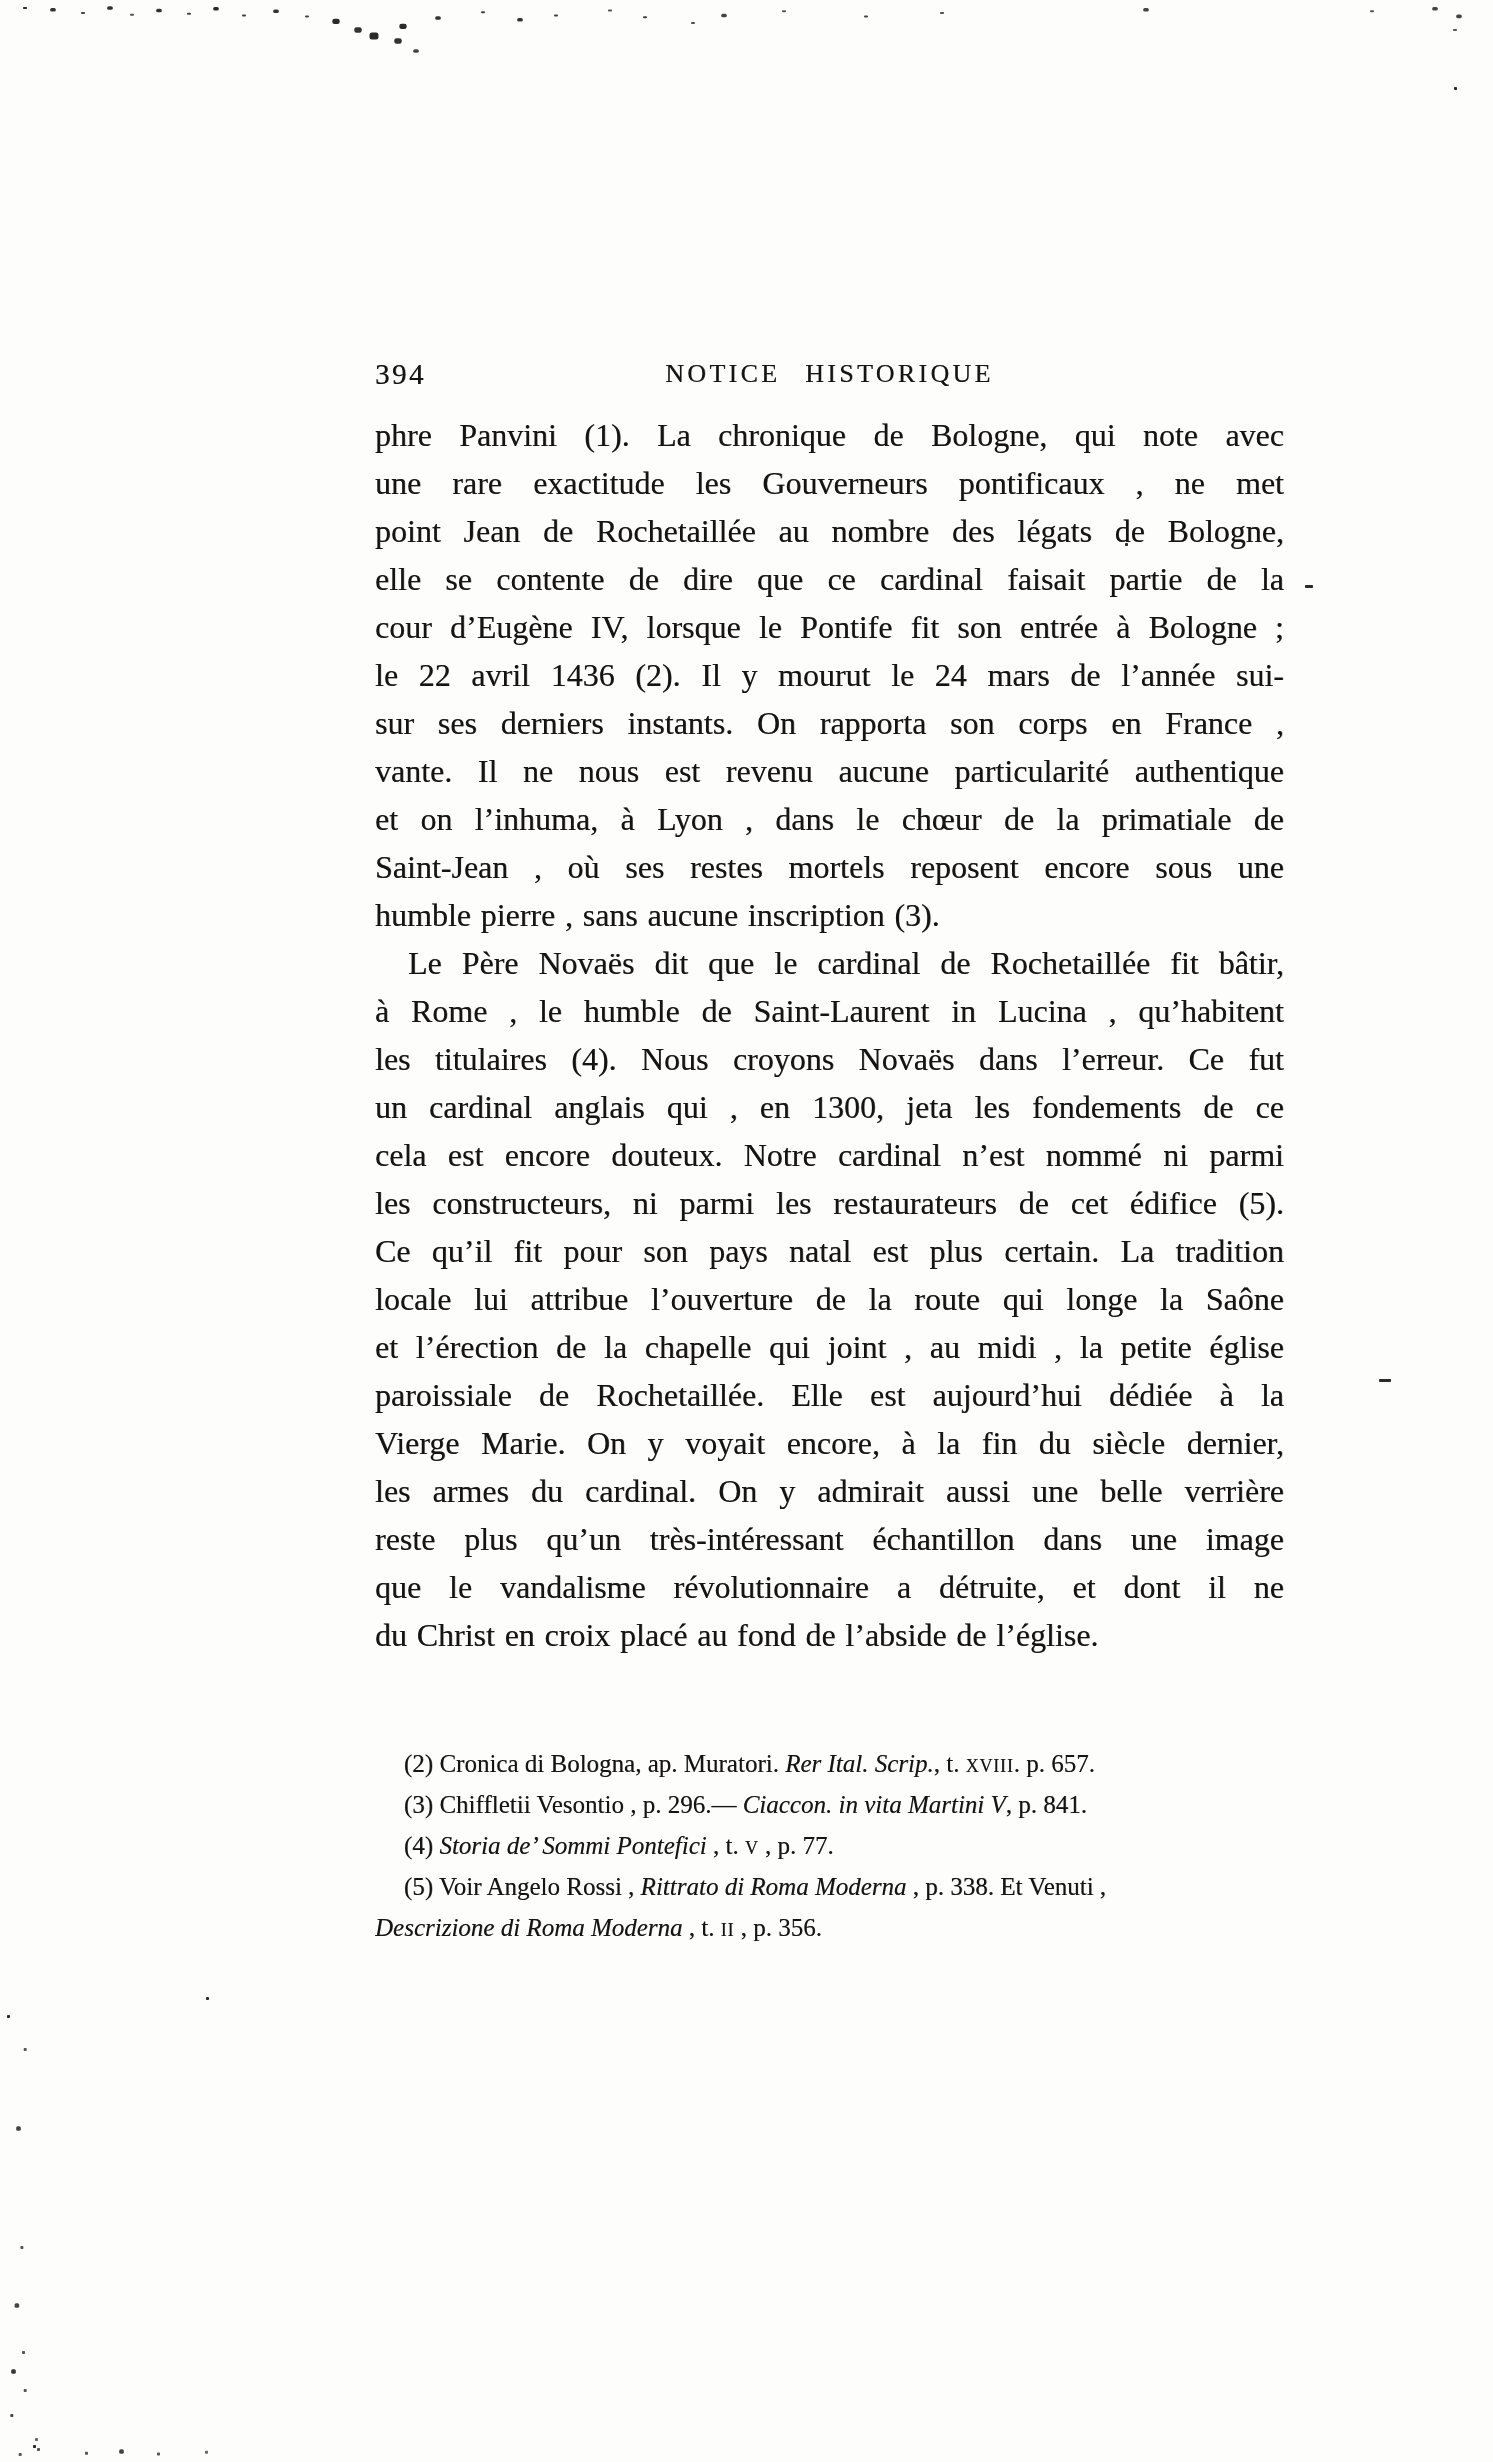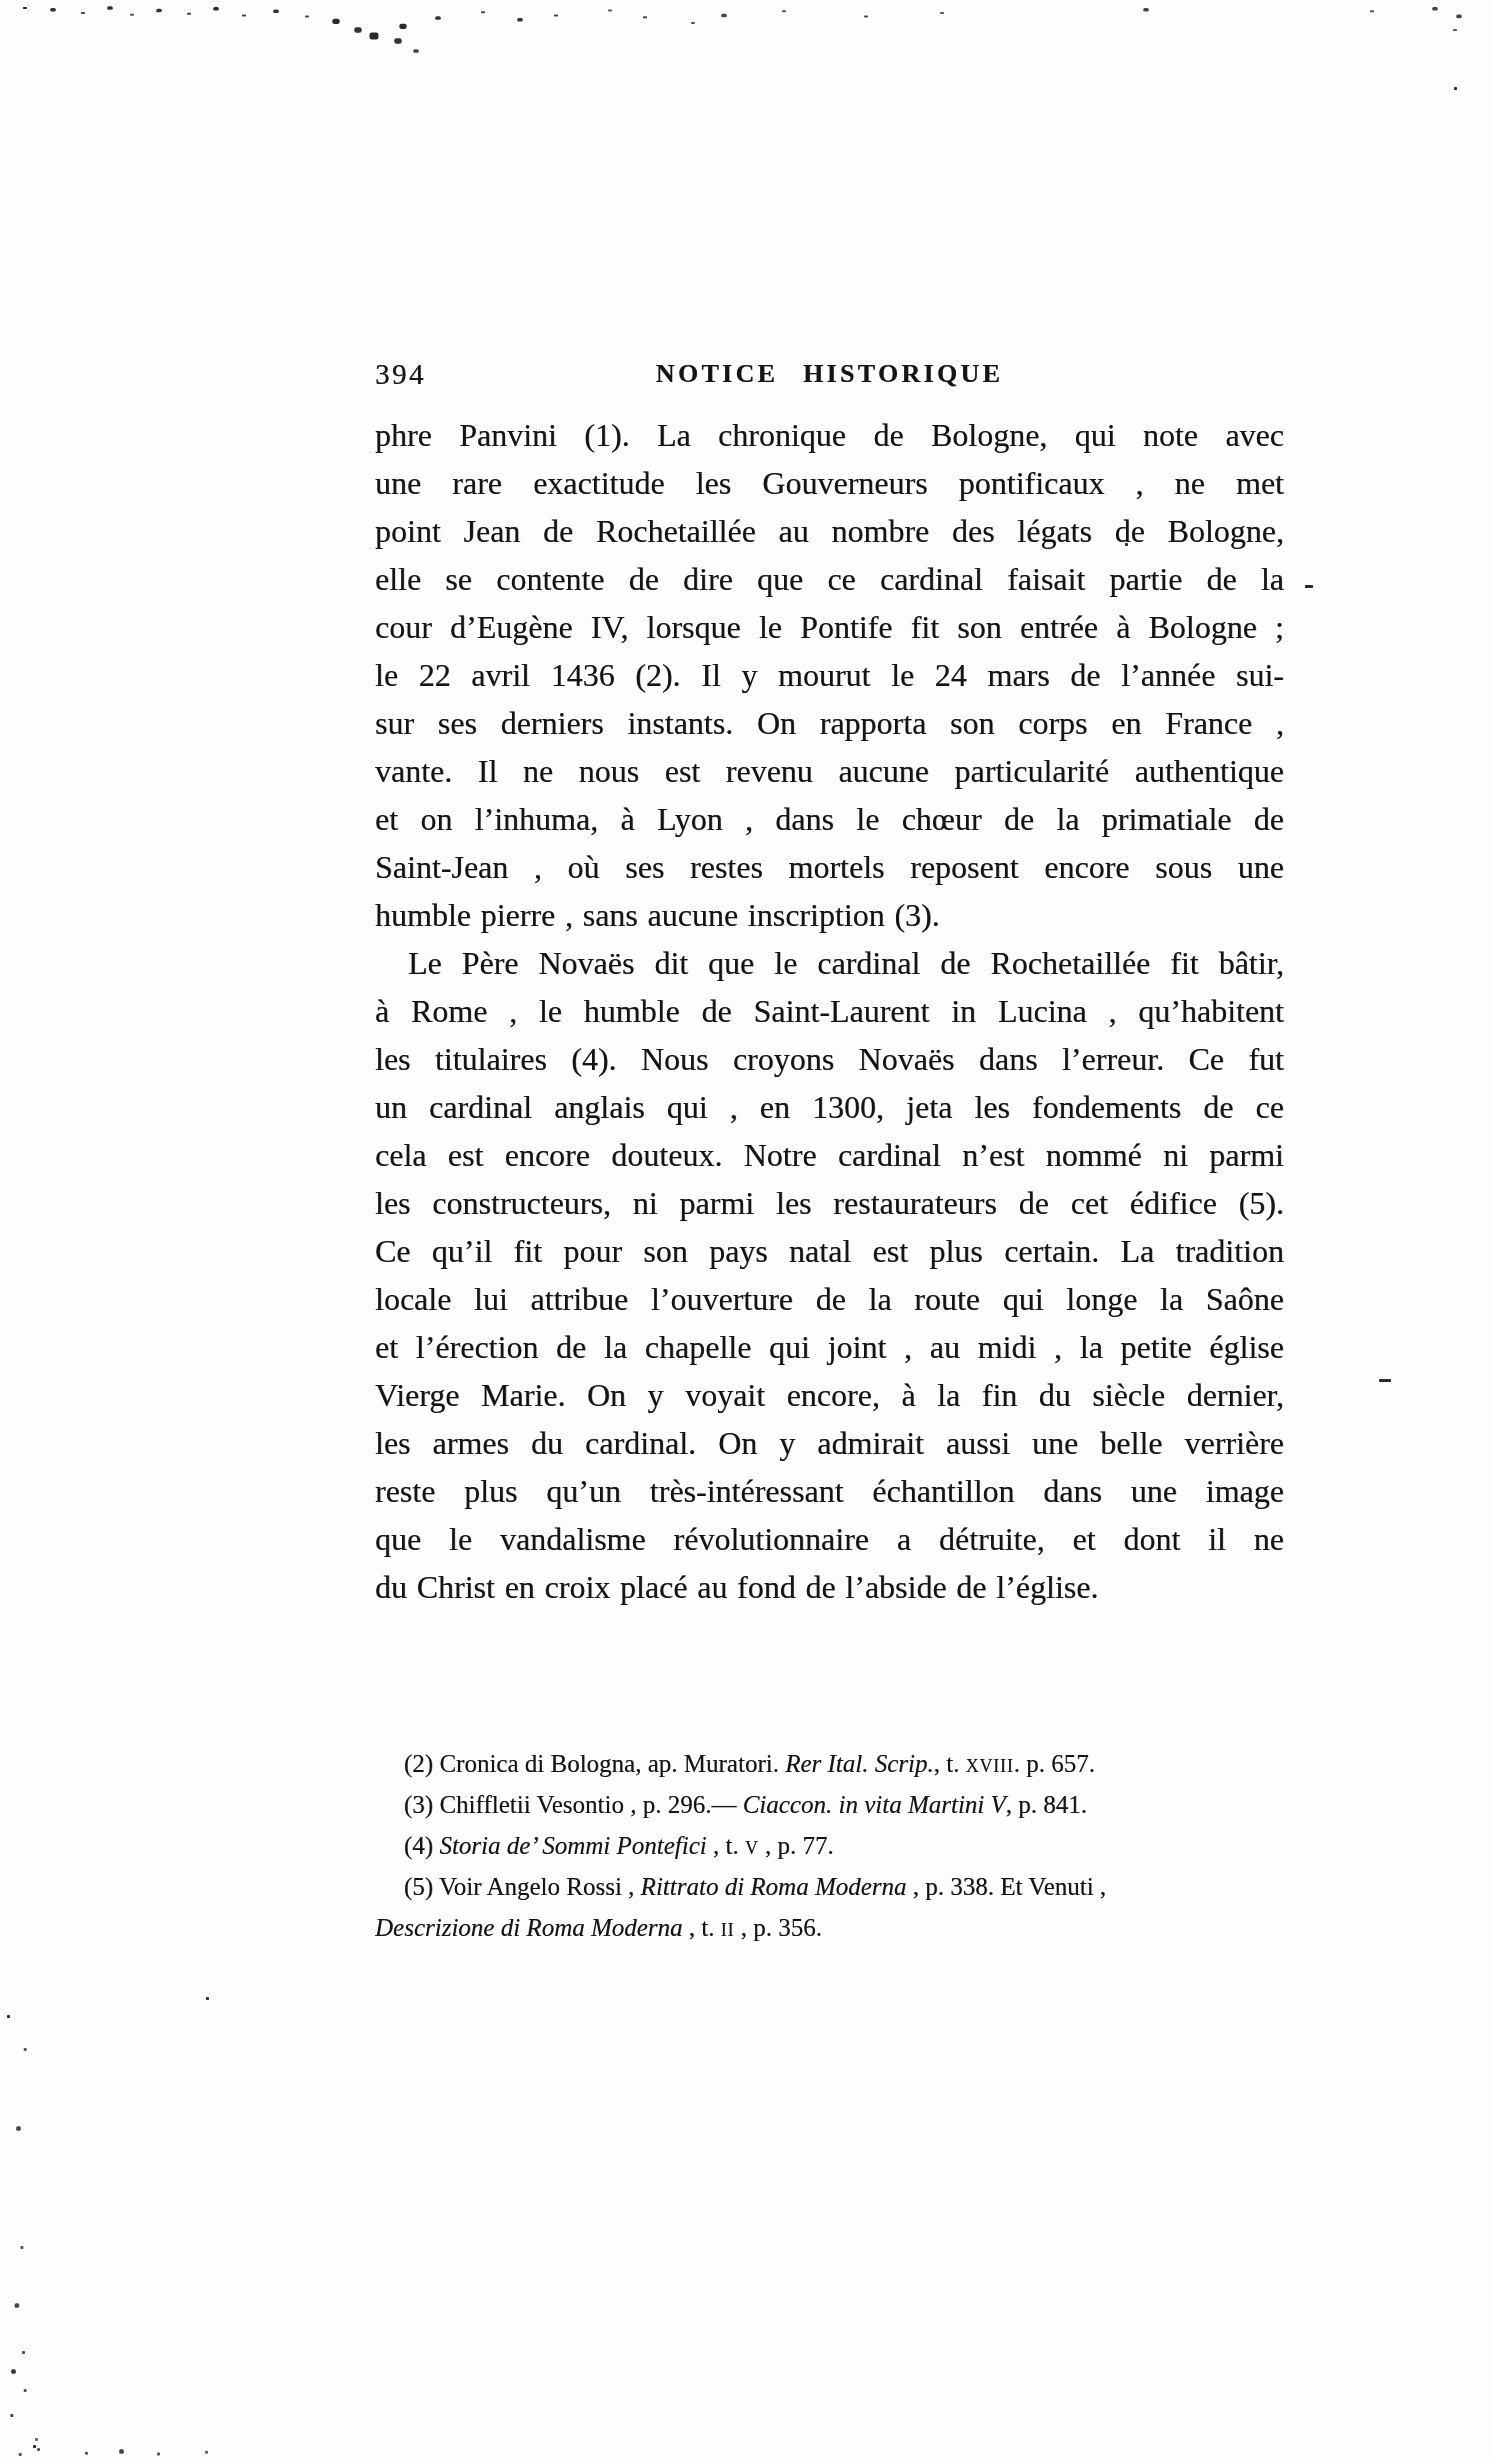--- a/index.html
+++ b/index.html
@@ -29,21 +29,21 @@
     letter-spacing: 2.5px;
     text-shadow: 0.4px 0.3px 0 rgba(20,20,19,0.6);
   }
   .runtitle {
     position: absolute;
     left: 0;
     right: 0;
     top: 3.3px;
     text-align: center;
     font-size: 26px;
-    font-weight: bold;
+    font-weight: normal;
     letter-spacing: 3.3px;
     word-spacing: 15px;
     text-shadow: 0.4px 0.3px 0 rgba(20,20,19,0.55);
   }
 
   
   .bodytext {
     position: absolute;
     left: 375px;
     top: 411px;
@@ -136,20 +136,21 @@
       <div class="line para-last">humble pierre , sans aucune inscription (3).</div>
       <div class="line indent">Le Père Novaës dit que le cardinal de Rochetaillée fit bâtir,</div>
       <div class="line">à Rome , le humble de Saint-Laurent in Lucina , qu’habitent</div>
       <div class="line">les titulaires (4). Nous croyons Novaës dans l’erreur. Ce fut</div>
       <div class="line">un cardinal anglais qui , en 1300, jeta les fondements de ce</div>
       <div class="line">cela est encore douteux. Notre cardinal n’est nommé ni parmi</div>
       <div class="line">les constructeurs, ni parmi les restaurateurs de cet édifice (5).</div>
       <div class="line">Ce qu’il fit pour son pays natal est plus certain. La tradition</div>
       <div class="line">locale lui attribue l’ouverture de la route qui longe la Saône</div>
       <div class="line">et l’érection de la chapelle qui joint , au midi , la petite église</div>
+      <div class="line">paroissiale de Rochetaillée. Elle est aujourd’hui dédiée à la</div>
       <div class="line">Vierge Marie. On y voyait encore, à la fin du siècle dernier,</div>
       <div class="line">les armes du cardinal. On y admirait aussi une belle verrière</div>
       <div class="line">reste plus qu’un très-intéressant échantillon dans une image</div>
       <div class="line">que le vandalisme révolutionnaire a détruite, et dont il ne</div>
       <div class="line para-last">du Christ en croix placé au fond de l’abside de l’église.</div>
     </main>
 
   <section class="footnotes">
       <div class="fn-line fn-first"><span>(2) Cronica di Bologna, ap. Muratori. </span><span class="it">Rer Ital. Scrip.</span><span>, t. </span><span class="sc">xviii</span><span>. p. 657.</span></div>
       <div class="fn-line fn-first"><span>(3) Chiffletii Vesontio , p. 296.— </span><span class="it">Ciaccon. in vita Martini V</span><span>, p. 841.</span></div>

